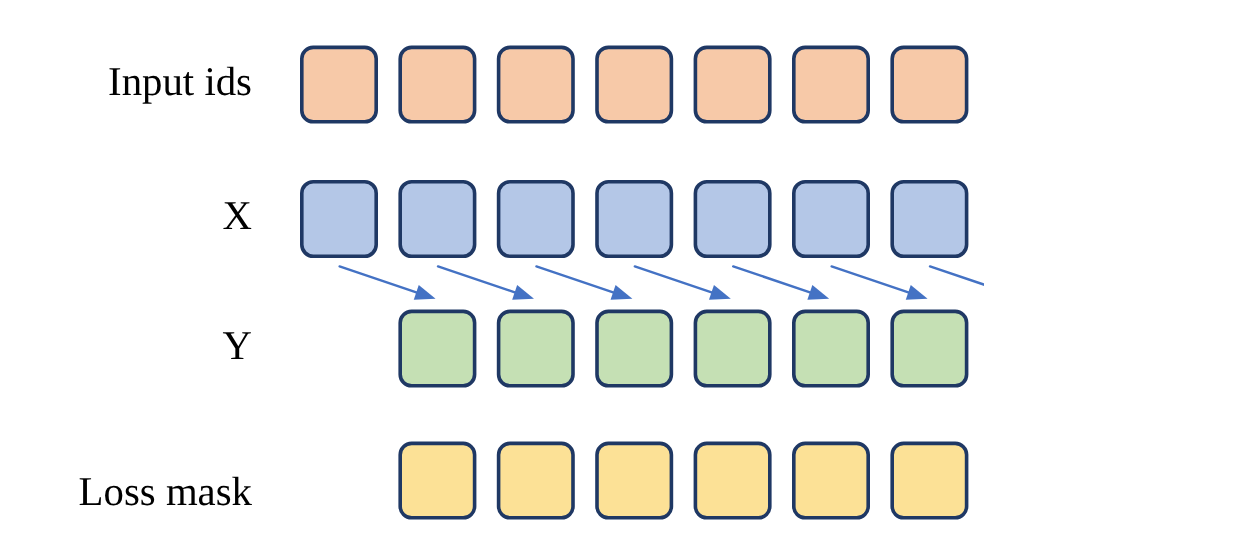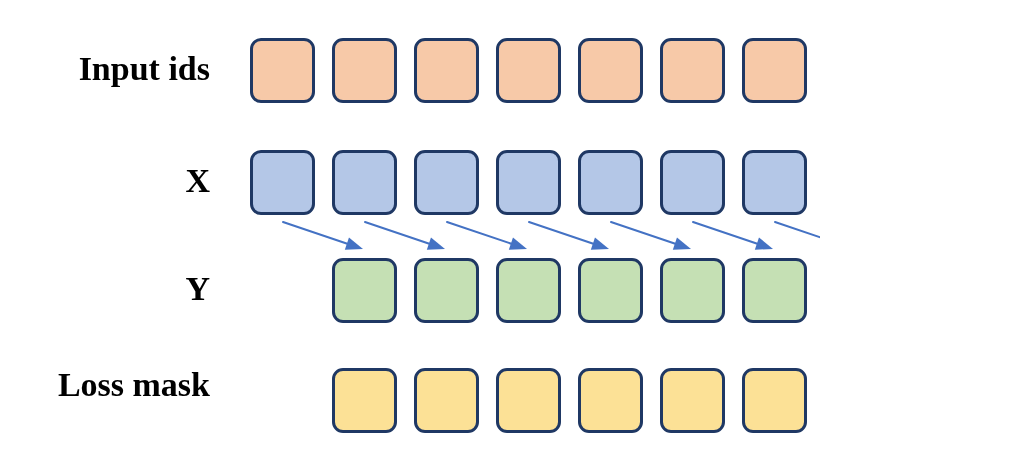--- a/index.html
+++ b/index.html
@@ -7,21 +7,20 @@
     padding: 0;
     background: #ffffff;
   }
   #canvas {
     position: relative;
     width: 820px;
     height: 464px;
     background: #ffffff;
     overflow: hidden;
     font-family: "Liberation Serif", "DejaVu Serif", serif;
-    font-weight: bold;
   }
   .row-label {
     position: absolute;
     width: 210px;
     left: 0;
     text-align: right;
     font-family: "Liberation Serif", "DejaVu Serif", serif;
     font-size: 34px;
     line-height: 1;
     color: #000000;
@@ -106,21 +105,21 @@
       <div class="cell" style="left: 824px; top: 150px; background: rgb(180, 199, 231); border-color: rgb(31, 56, 100); border-width: 3px; border-radius: 11px; width: 65px; height: 65px;"></div>
       <div class="row-label" style="top: 272px;">Y</div>
       <div class="cell" style="left: 332px; top: 258px; background: rgb(197, 224, 180); border-color: rgb(31, 56, 100); border-width: 3px; border-radius: 11px; width: 65px; height: 65px;"></div>
       <div class="cell" style="left: 414px; top: 258px; background: rgb(197, 224, 180); border-color: rgb(31, 56, 100); border-width: 3px; border-radius: 11px; width: 65px; height: 65px;"></div>
       <div class="cell" style="left: 496px; top: 258px; background: rgb(197, 224, 180); border-color: rgb(31, 56, 100); border-width: 3px; border-radius: 11px; width: 65px; height: 65px;"></div>
       <div class="cell" style="left: 578px; top: 258px; background: rgb(197, 224, 180); border-color: rgb(31, 56, 100); border-width: 3px; border-radius: 11px; width: 65px; height: 65px;"></div>
       <div class="cell" style="left: 660px; top: 258px; background: rgb(197, 224, 180); border-color: rgb(31, 56, 100); border-width: 3px; border-radius: 11px; width: 65px; height: 65px;"></div>
       <div class="cell" style="left: 742px; top: 258px; background: rgb(197, 224, 180); border-color: rgb(31, 56, 100); border-width: 3px; border-radius: 11px; width: 65px; height: 65px;"></div>
       <div class="cell" style="left: 824px; top: 258px; background: rgb(197, 224, 180); border-color: rgb(31, 56, 100); border-width: 3px; border-radius: 11px; width: 65px; height: 65px;"></div>
       <div class="cell" style="left: 906px; top: 258px; background: rgb(197, 224, 180); border-color: rgb(31, 56, 100); border-width: 3px; border-radius: 11px; width: 65px; height: 65px;"></div>
-      <div class="row-label" style="top: 368px;">Loss mask</div>
+      <div class="row-label" style="top: 394px;">Loss mask</div>
       <div class="cell" style="left: 332px; top: 368px; background: rgb(252, 225, 150); border-color: rgb(31, 56, 100); border-width: 3px; border-radius: 11px; width: 65px; height: 65px;"></div>
       <div class="cell" style="left: 414px; top: 368px; background: rgb(252, 225, 150); border-color: rgb(31, 56, 100); border-width: 3px; border-radius: 11px; width: 65px; height: 65px;"></div>
       <div class="cell" style="left: 496px; top: 368px; background: rgb(252, 225, 150); border-color: rgb(31, 56, 100); border-width: 3px; border-radius: 11px; width: 65px; height: 65px;"></div>
       <div class="cell" style="left: 578px; top: 368px; background: rgb(252, 225, 150); border-color: rgb(31, 56, 100); border-width: 3px; border-radius: 11px; width: 65px; height: 65px;"></div>
       <div class="cell" style="left: 660px; top: 368px; background: rgb(252, 225, 150); border-color: rgb(31, 56, 100); border-width: 3px; border-radius: 11px; width: 65px; height: 65px;"></div>
       <div class="cell" style="left: 742px; top: 368px; background: rgb(252, 225, 150); border-color: rgb(31, 56, 100); border-width: 3px; border-radius: 11px; width: 65px; height: 65px;"></div>
       <div class="cell" style="left: 824px; top: 368px; background: rgb(252, 225, 150); border-color: rgb(31, 56, 100); border-width: 3px; border-radius: 11px; width: 65px; height: 65px;"></div>
       <div class="cell" style="left: 906px; top: 368px; background: rgb(252, 225, 150); border-color: rgb(31, 56, 100); border-width: 3px; border-radius: 11px; width: 65px; height: 65px;"></div>
     </div>
 

